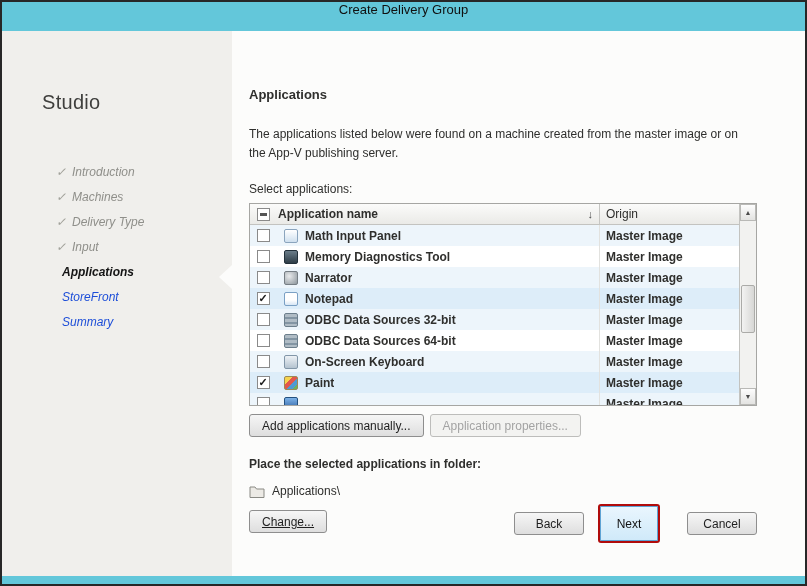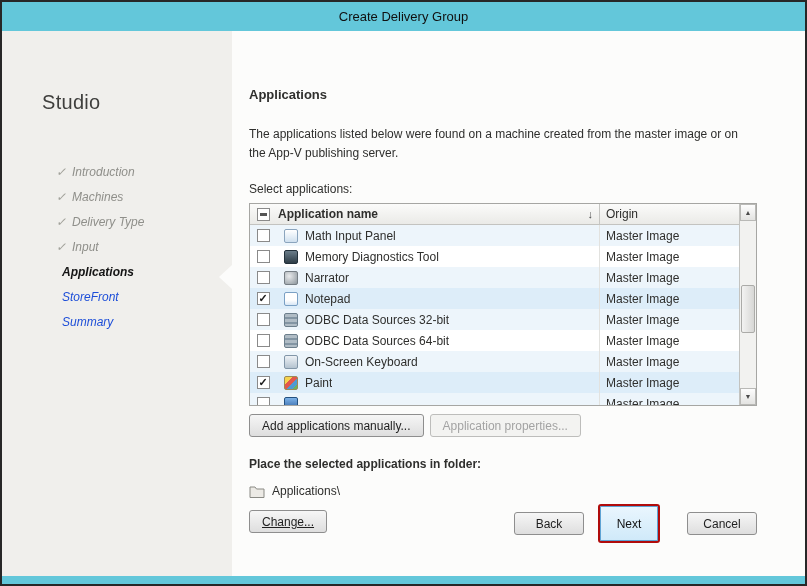--- a/index.html
+++ b/index.html
@@ -3,21 +3,21 @@
 <meta charset="utf-8">
 <style>
   html,body{margin:0;padding:0;background:#ffffff;}
   .window{
     width:807px;height:586px;box-sizing:border-box;
     border:2px solid #272727;background:#fcfcfb;
     display:flex;flex-direction:column;position:relative;
     font-family:"Liberation Sans", sans-serif;color:#2f2f2d;
   }
   .titlebar{
-    flex:0 0 29px;background:#63c7da;display:flex;align-items:center;justify-content:center;
+    flex:0 0 29px;background:#63c7da;display:flex;justify-content:center;
     font-size:13px;color:#101010;
   }
   .mainrow{flex:1 1 auto;display:flex;min-height:0;}
   .bottomstrip{flex:0 0 8px;background:#63c7da;}
 
   
   .sidebar{flex:0 0 230px;background:#f0efec;position:relative;}
   .brand{margin:60px 0 0 40px;font-size:20px;font-weight:400;color:#3f3f3d;letter-spacing:.3px;}
   ul.steps{list-style:none;margin:46px 0 0 0;padding:0 0 0 54px;}
   .step{height:25px;line-height:25px;font-size:12px;white-space:nowrap;font-style:italic;}
@@ -40,21 +40,21 @@
   .table{margin-top:7px;border:1px solid #a6a6a3;position:relative;background:#fff;}
   .thead{display:flex;height:21px;background:linear-gradient(#fbfbfa,#eaeae7);
     border-bottom:1px solid #c3c3c0;width:calc(100% - 17px);box-sizing:border-box;}
   .cell{display:flex;align-items:center;font-size:12px;color:#2f2f2d;box-sizing:border-box;}
   .col-check{width:26px;flex:0 0 auto;justify-content:center;}
   .col-name{width:324px;flex:0 0 auto;padding:0 6px 0 8px;}
   .thead .col-name{font-weight:bold;border-right:1px solid #c6c6c3;padding-left:2px;}
   .sort-icon{margin-left:auto;font-size:11px;color:#4c4c4c;}
   .col-origin{flex:1 1 auto;padding-left:6px;}
   .tbody{height:180px;overflow:hidden;width:calc(100% - 17px);}
-  .trow{display:flex;height:21px;}
+  .trow{display:flex;height:21px;font-weight:bold;}
   .trow .cell{height:100%;}
   .trow .col-name{border-right:1px solid #e2e2df;}
   .trow.alt{background:#edf5fb;}
   .trow.checkedrow{background:#ddedf9;}
   .appname{white-space:nowrap;overflow:hidden;}
 
   
   .checkbox{display:inline-flex;align-items:center;justify-content:center;
     width:13px;height:13px;background:#fff;border:1px solid #8a8a8a;box-sizing:border-box;}
   .checkbox.checked::after{content:"\2713";font-size:11px;font-weight:bold;color:#1c1c1c;margin-top:-1px;}

